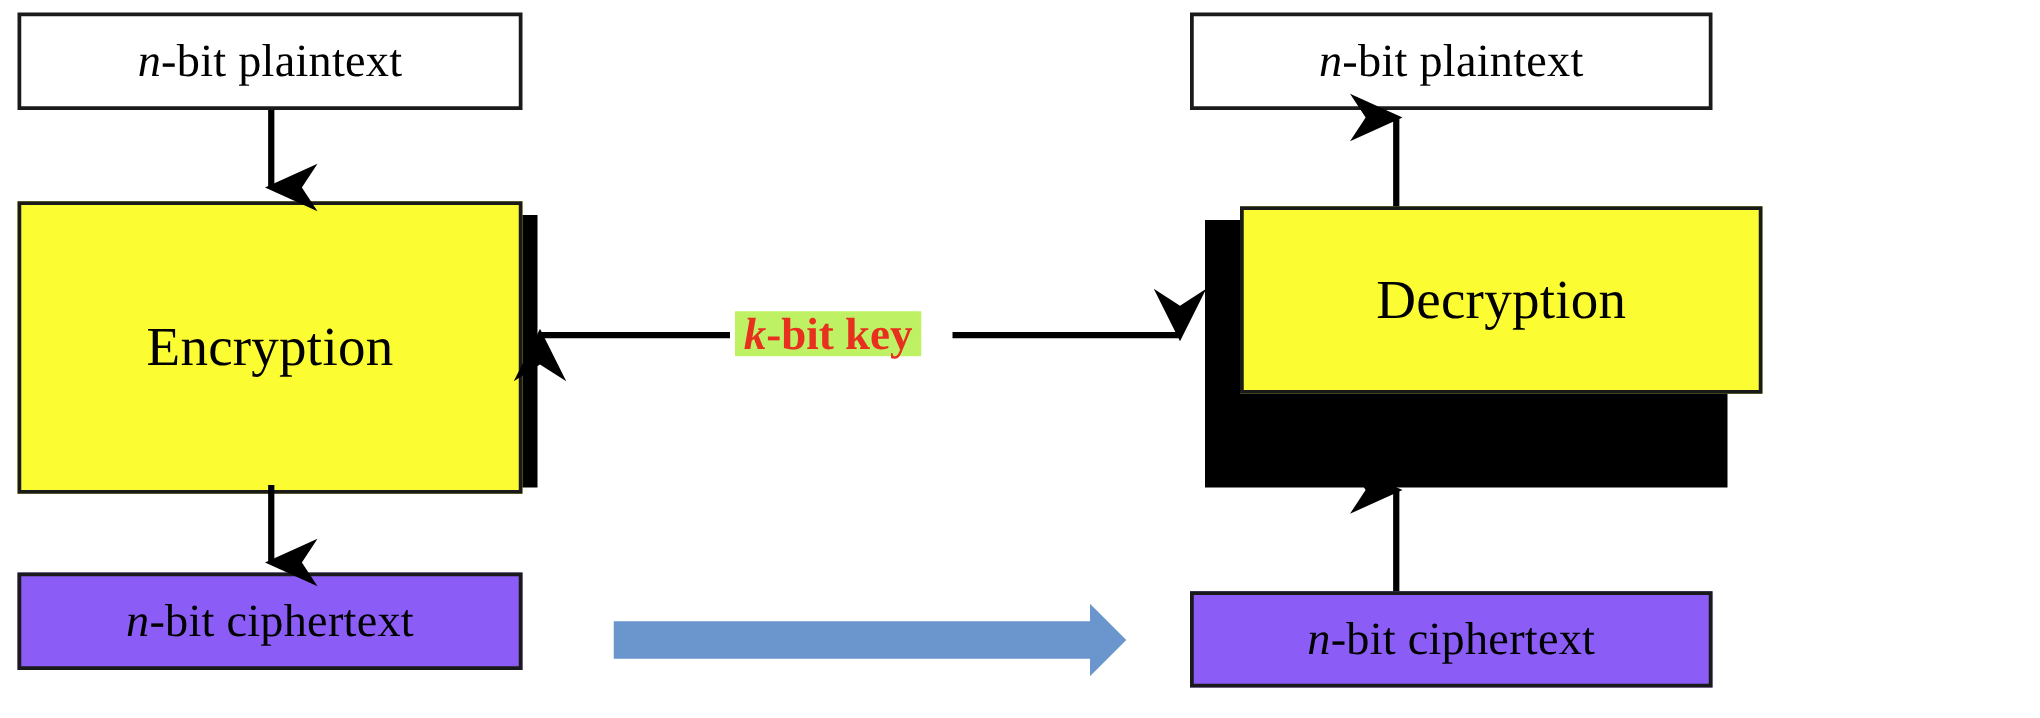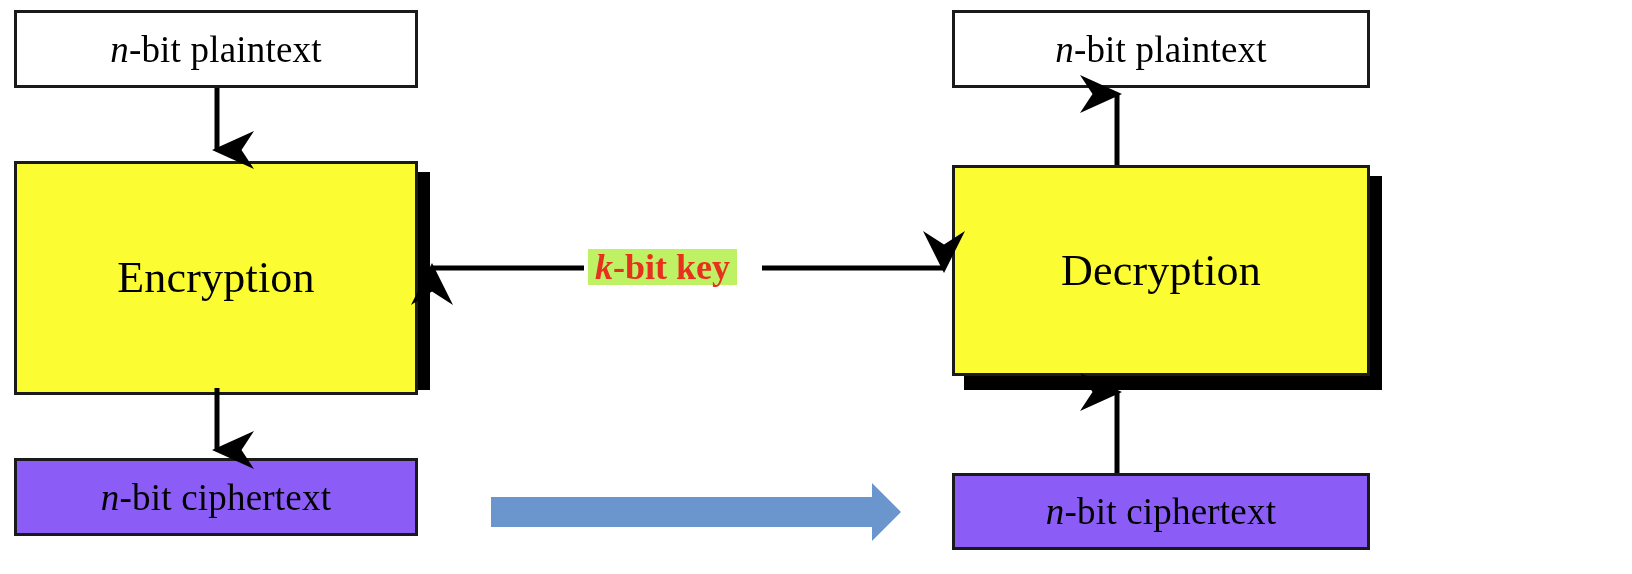--- a/index.html
+++ b/index.html
@@ -102,21 +102,21 @@
   <div class="box cipher-box" style="left:14px; top:458px; width:404px; height:78px;">
     <span class="label"><i>n</i><span>-bit ciphertext</span></span>
   </div>
 
   <div class="box plaintext-box" style="left:952px; top:10px; width:418px; height:78px;">
     <span class="label"><i>n</i><span>-bit plaintext</span></span>
   </div>
 
   <div class="shadow-plate" style="left:964px; top:176px; width:418px; height:214px;"></div>
 
-  <div class="box crypt-box" style="left:952px; top:165px; width:418px; height:211px;">
+  <div class="box crypt-box" style="left:992px; top:165px; width:418px; height:150px;">
     <span class="label">Decryption</span>
   </div>
 
   <div class="box cipher-box" style="left:952px; top:473px; width:418px; height:77px;">
     <span class="label"><i>n</i><span>-bit ciphertext</span></span>
   </div>
 
   <svg id="arrow-layer" viewBox="0 0 1632 574">
     <defs>
       <marker id="head-down" markerWidth="14" markerHeight="14" refX="4.2" refY="8" orient="auto" markerUnits="strokeWidth">

